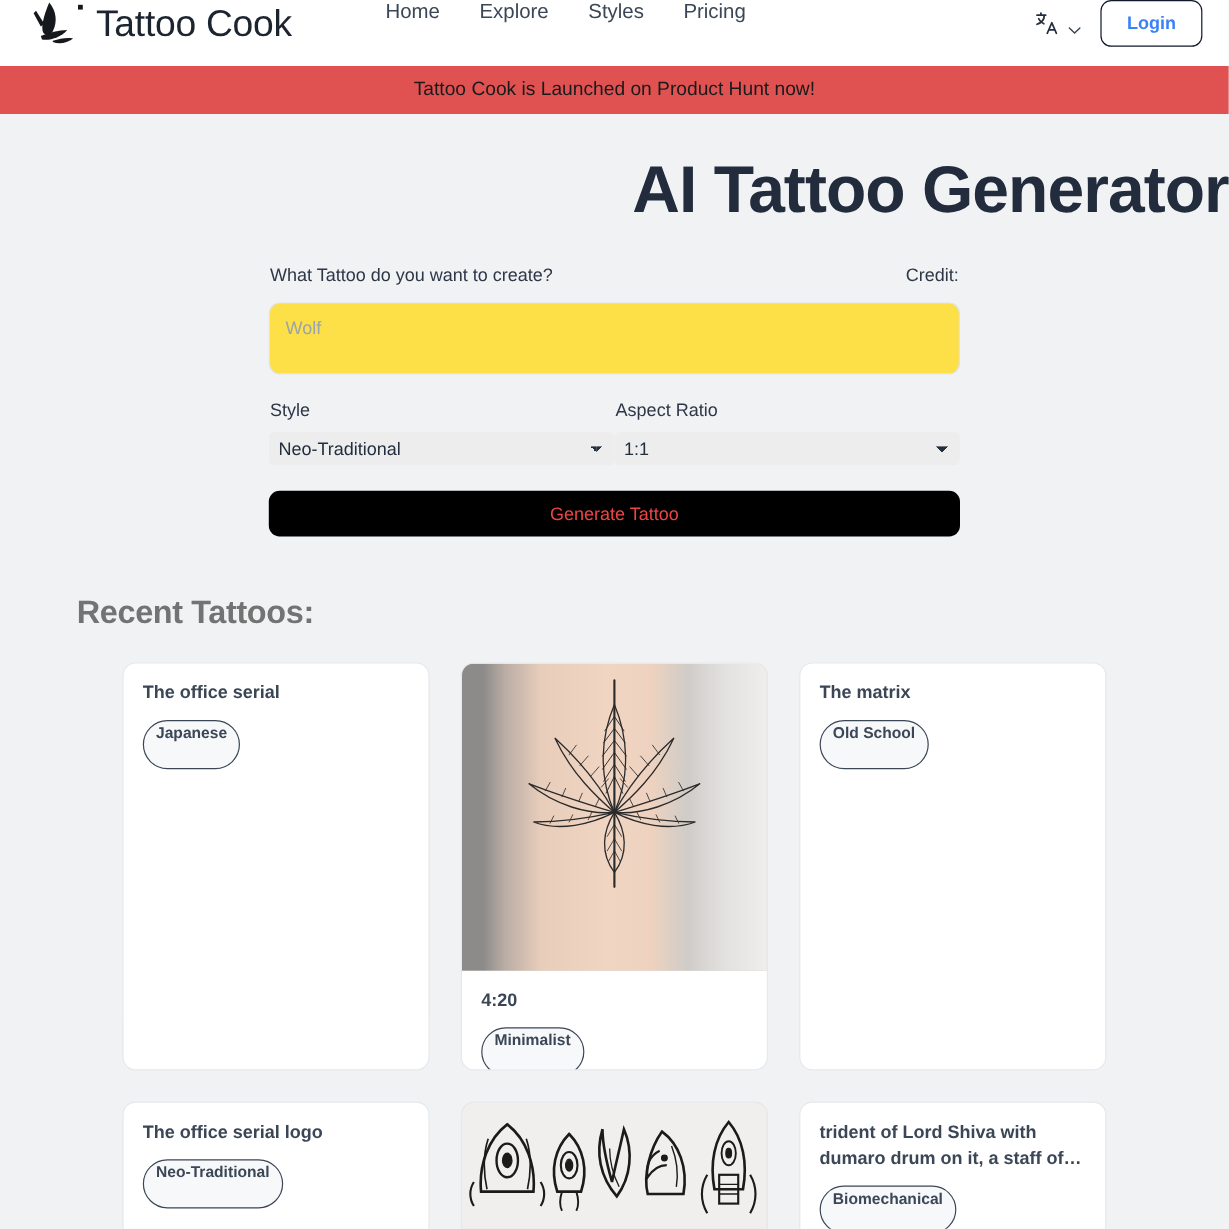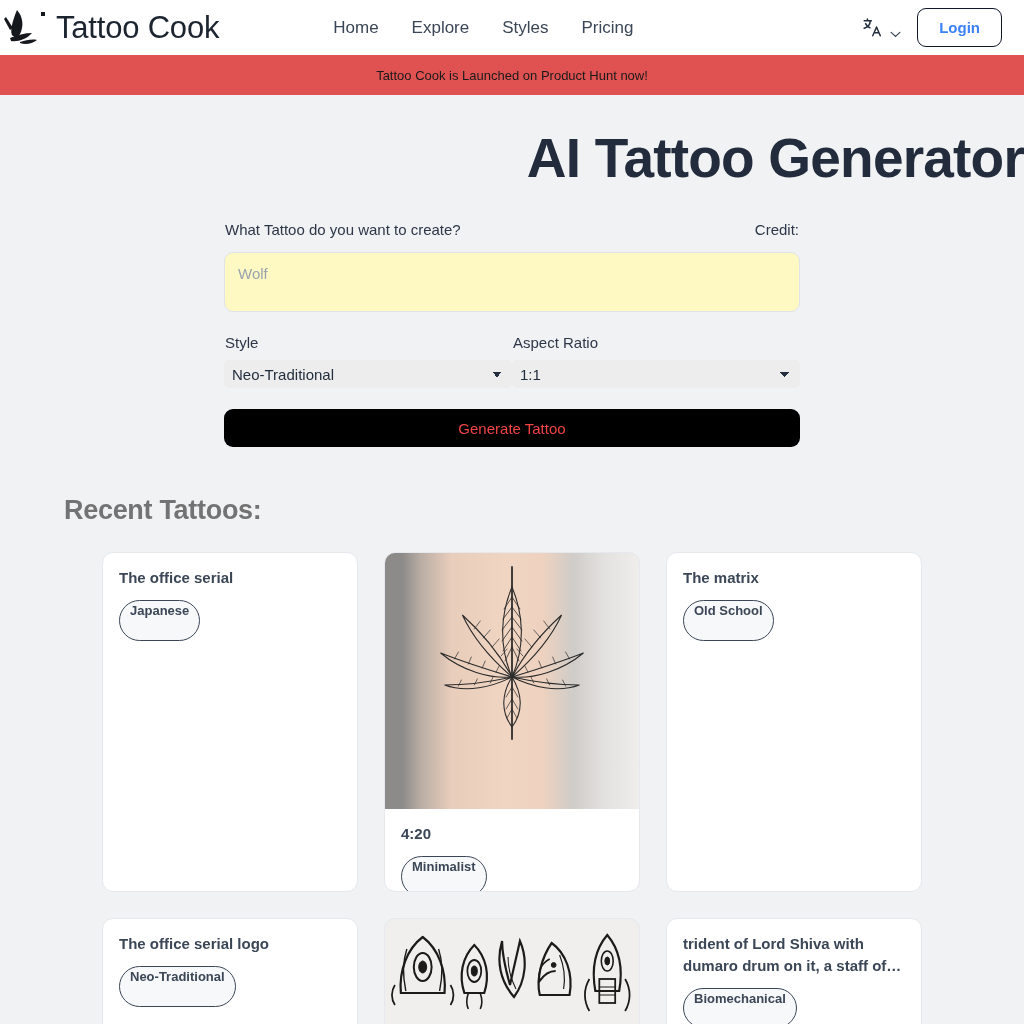--- a/index.html
+++ b/index.html
@@ -10,24 +10,23 @@
     background: #f1f2f4;
     font-family: "Liberation Sans", sans-serif;
     color: #232e3e;
   }
 
   
   .header {
     height: 55px;
     background: #ffffff;
     display: flex;
-    align-items: center;
-    padding: 0 22px 0 0;
+    align-items: flex-start;
+    padding: 0 22px 0 24px;
     position: relative;
-    gap: 36px;
   }
   .brand { display: flex; align-items: center; gap: 10px; }
   .brand-mark { width: 46px; height: 40px; flex: 0 0 auto; }
   .brand-name {
     font-size: 31px;
     font-weight: 400;
     color: #1c2430;
     letter-spacing: -0.2px;
     white-space: nowrap;
   }
@@ -71,21 +70,21 @@
   }
 
   
   .banner {
     height: 40px;
     background: #e05252;
     color: #1a1a1a;
     display: flex;
     align-items: center;
     justify-content: center;
-    font-size: 13px;
+    font-size: 16px;
   }
 
   
   .hero-title {
     text-align: right;
     font-size: 55px;
     font-weight: 700;
     color: #222c3c;
     letter-spacing: -0.8px;
     margin-top: 31px;
@@ -102,21 +101,21 @@
     justify-content: space-between;
     align-items: flex-start;
     font-size: 15px;
     color: #2d3748;
     padding: 0 1px;
   }
   .prompt-box {
     margin-top: 14px;
     width: 100%;
     height: 60px;
-    background: #fef9c3;
+    background: #fde047;
     border: 1px solid #dfe3e8;
     border-radius: 9px;
     padding: 12px 13px;
     font-size: 15px;
     font-family: "Liberation Sans", sans-serif;
     color: #232e3e;
     resize: none;
     outline: none;
     display: block;
   }

